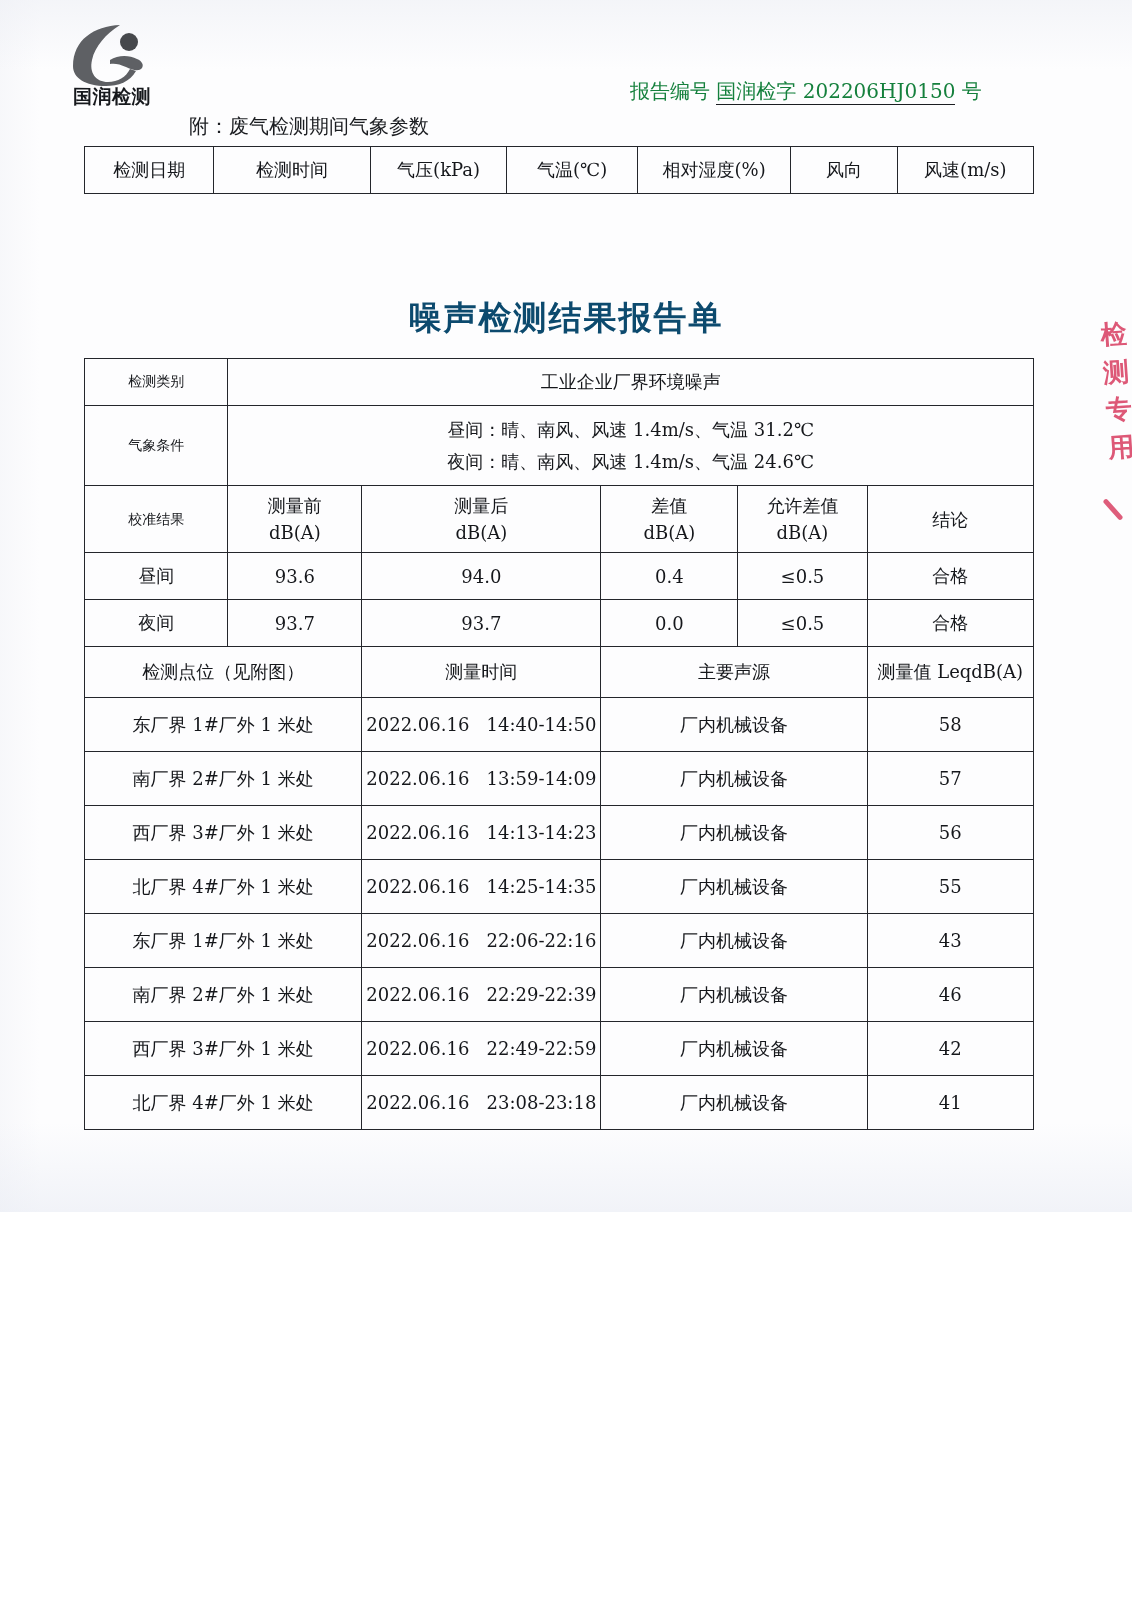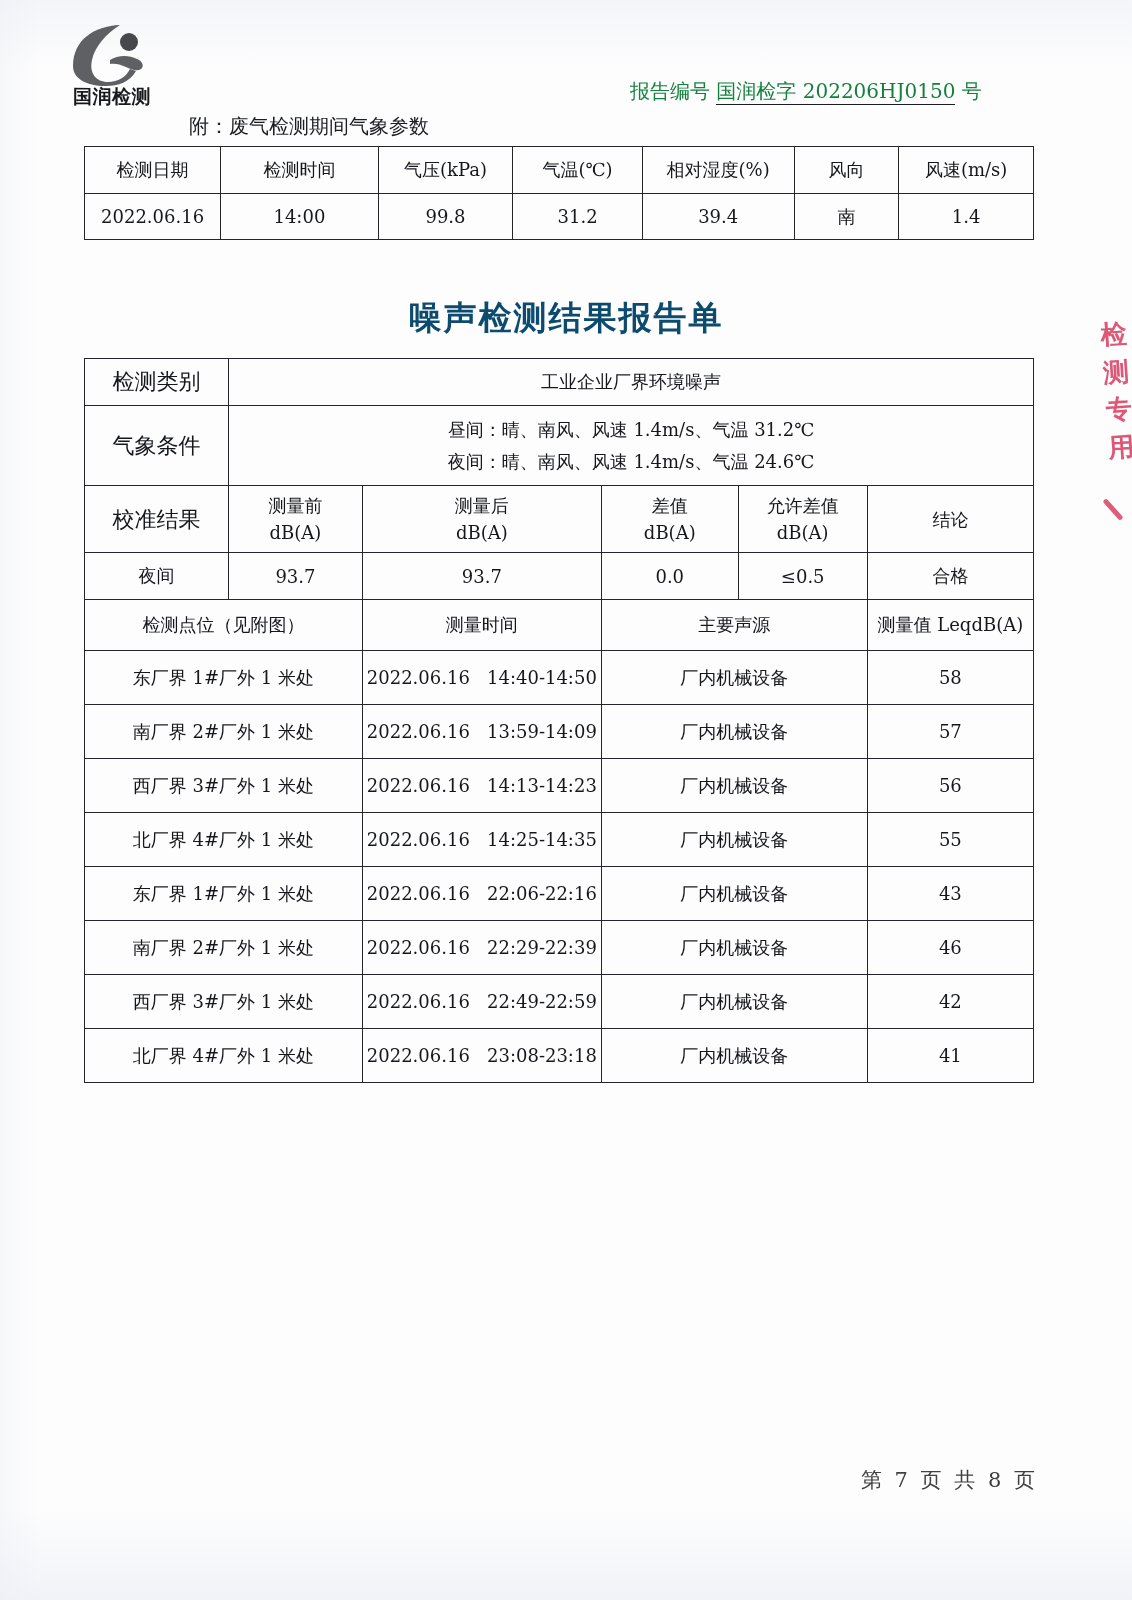--- a/index.html
+++ b/index.html
@@ -7,21 +7,21 @@
     padding: 0;
     background: #ffffff;
   }
   body {
     font-family: "DejaVu Sans", "Liberation Sans", sans-serif;
     color: #16181c;
   }
   #page {
     position: relative;
     width: 1132px;
-    height: 1600px;
+    height: 1212px;
     background: #fdfdfe;
     overflow: hidden;
   }
   
   #scan-tint {
     position: absolute;
     inset: 0;
     background:
       linear-gradient(to bottom, rgba(236,238,244,0.55) 0px, rgba(255,255,255,0) 70px),
       linear-gradient(to top, rgba(233,236,244,0.6) 0px, rgba(255,255,255,0) 90px),
@@ -116,21 +116,21 @@
     color: #0c4a6e;
   }
 
   
   #noise-table {
     left: 84px;
     top: 358px;
     width: 950px;
   }
   #noise-table td { height: 46px; }
-  #noise-table .label-cell { font-size: 22px; }
+  #noise-table .label-cell { font-size: 14px; }
   #noise-table .cat-value { font-size: 18px; }
   #noise-table .weather-cond {
     text-align: center;
     line-height: 1.75;
     padding: 8px 4px;
     font-size: 18px;
   }
   #noise-table .calib-hdr td {
     line-height: 1.5;
     padding: 6px 4px;
@@ -218,29 +218,20 @@
     <tbody>
       <tr class="wt-hdr">
         <td style="width:130px">检测日期</td>
         <td style="width:160px">检测时间</td>
         <td style="width:135px">气压(kPa)</td>
         <td style="width:130px">气温(℃)</td>
         <td style="width:155px">相对湿度(%)</td>
         <td style="width:105px">风向</td>
         <td style="width:135px">风速(m/s)</td>
       </tr>
-      <tr>
-        <td>2022.06.16</td>
-        <td>14:00</td>
-        <td>99.8</td>
-        <td>31.2</td>
-        <td>39.4</td>
-        <td>南</td>
-        <td>1.4</td>
-      </tr>
     </tbody>
   </table>
 
   <div id="noise-title">噪声检测结果报告单</div>
 
   <table class="doc-table" id="noise-table">
     <tbody>
 
       <tr>
         <td class="label-cell" style="width:168px">检测类别</td>
@@ -269,20 +260,28 @@
           <span>差值</span>
           <span>dB(A)</span>
         </td>
         <td class="two-line" style="width:140px">
           <span>允许差值</span>
           <span>dB(A)</span>
         </td>
         <td style="width:178px">结论</td>
       </tr>
 
+      <tr>
+        <td>昼间</td>
+        <td>93.6</td>
+        <td>94.0</td>
+        <td>0.4</td>
+        <td>≤0.5</td>
+        <td>合格</td>
+      </tr>
 
       <tr>
         <td>夜间</td>
         <td>93.7</td>
         <td>93.7</td>
         <td>0.0</td>
         <td>≤0.5</td>
         <td>合格</td>
       </tr>
 

